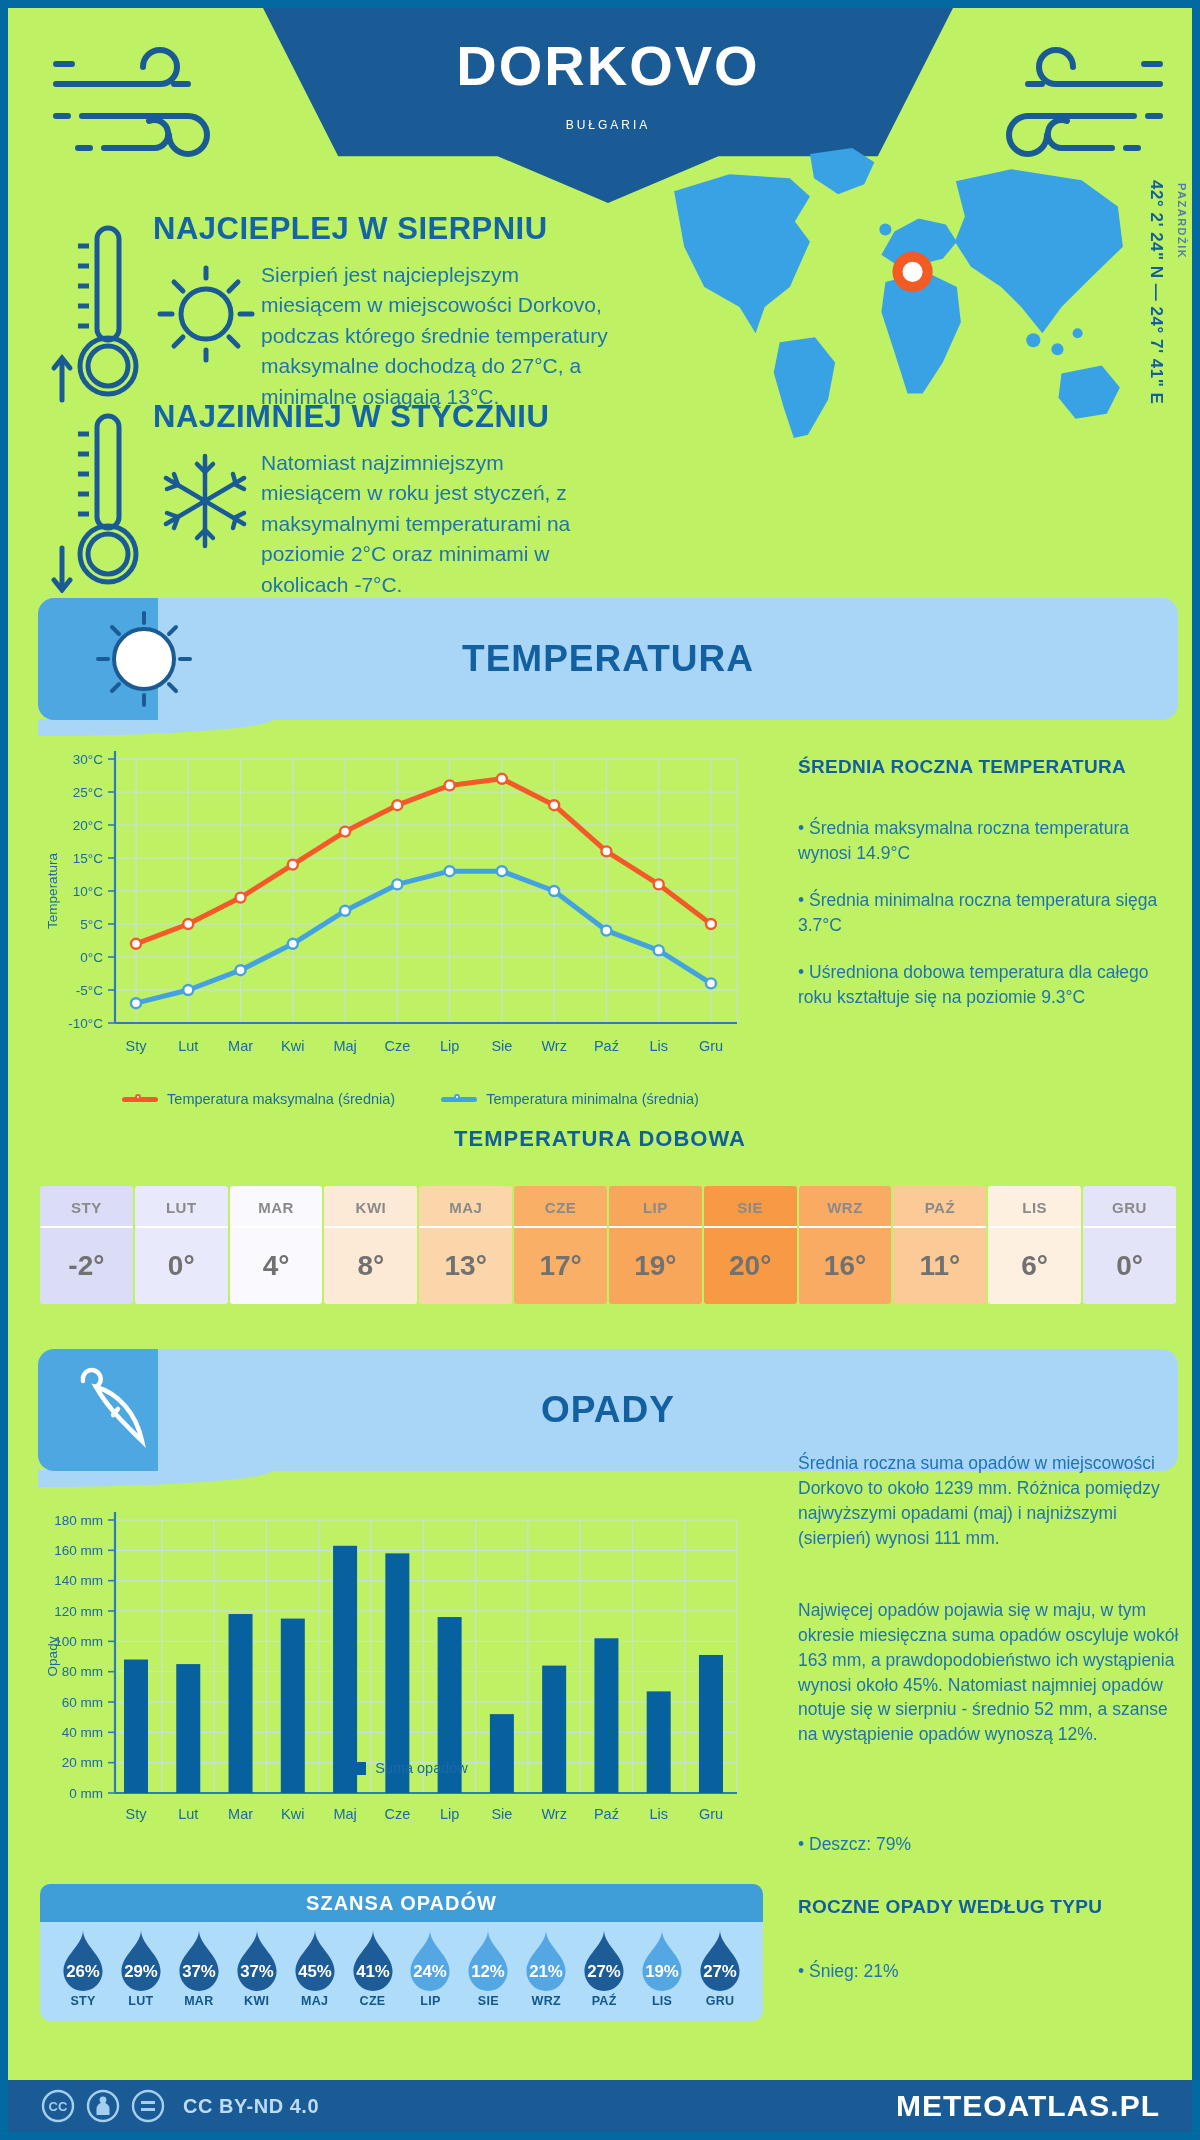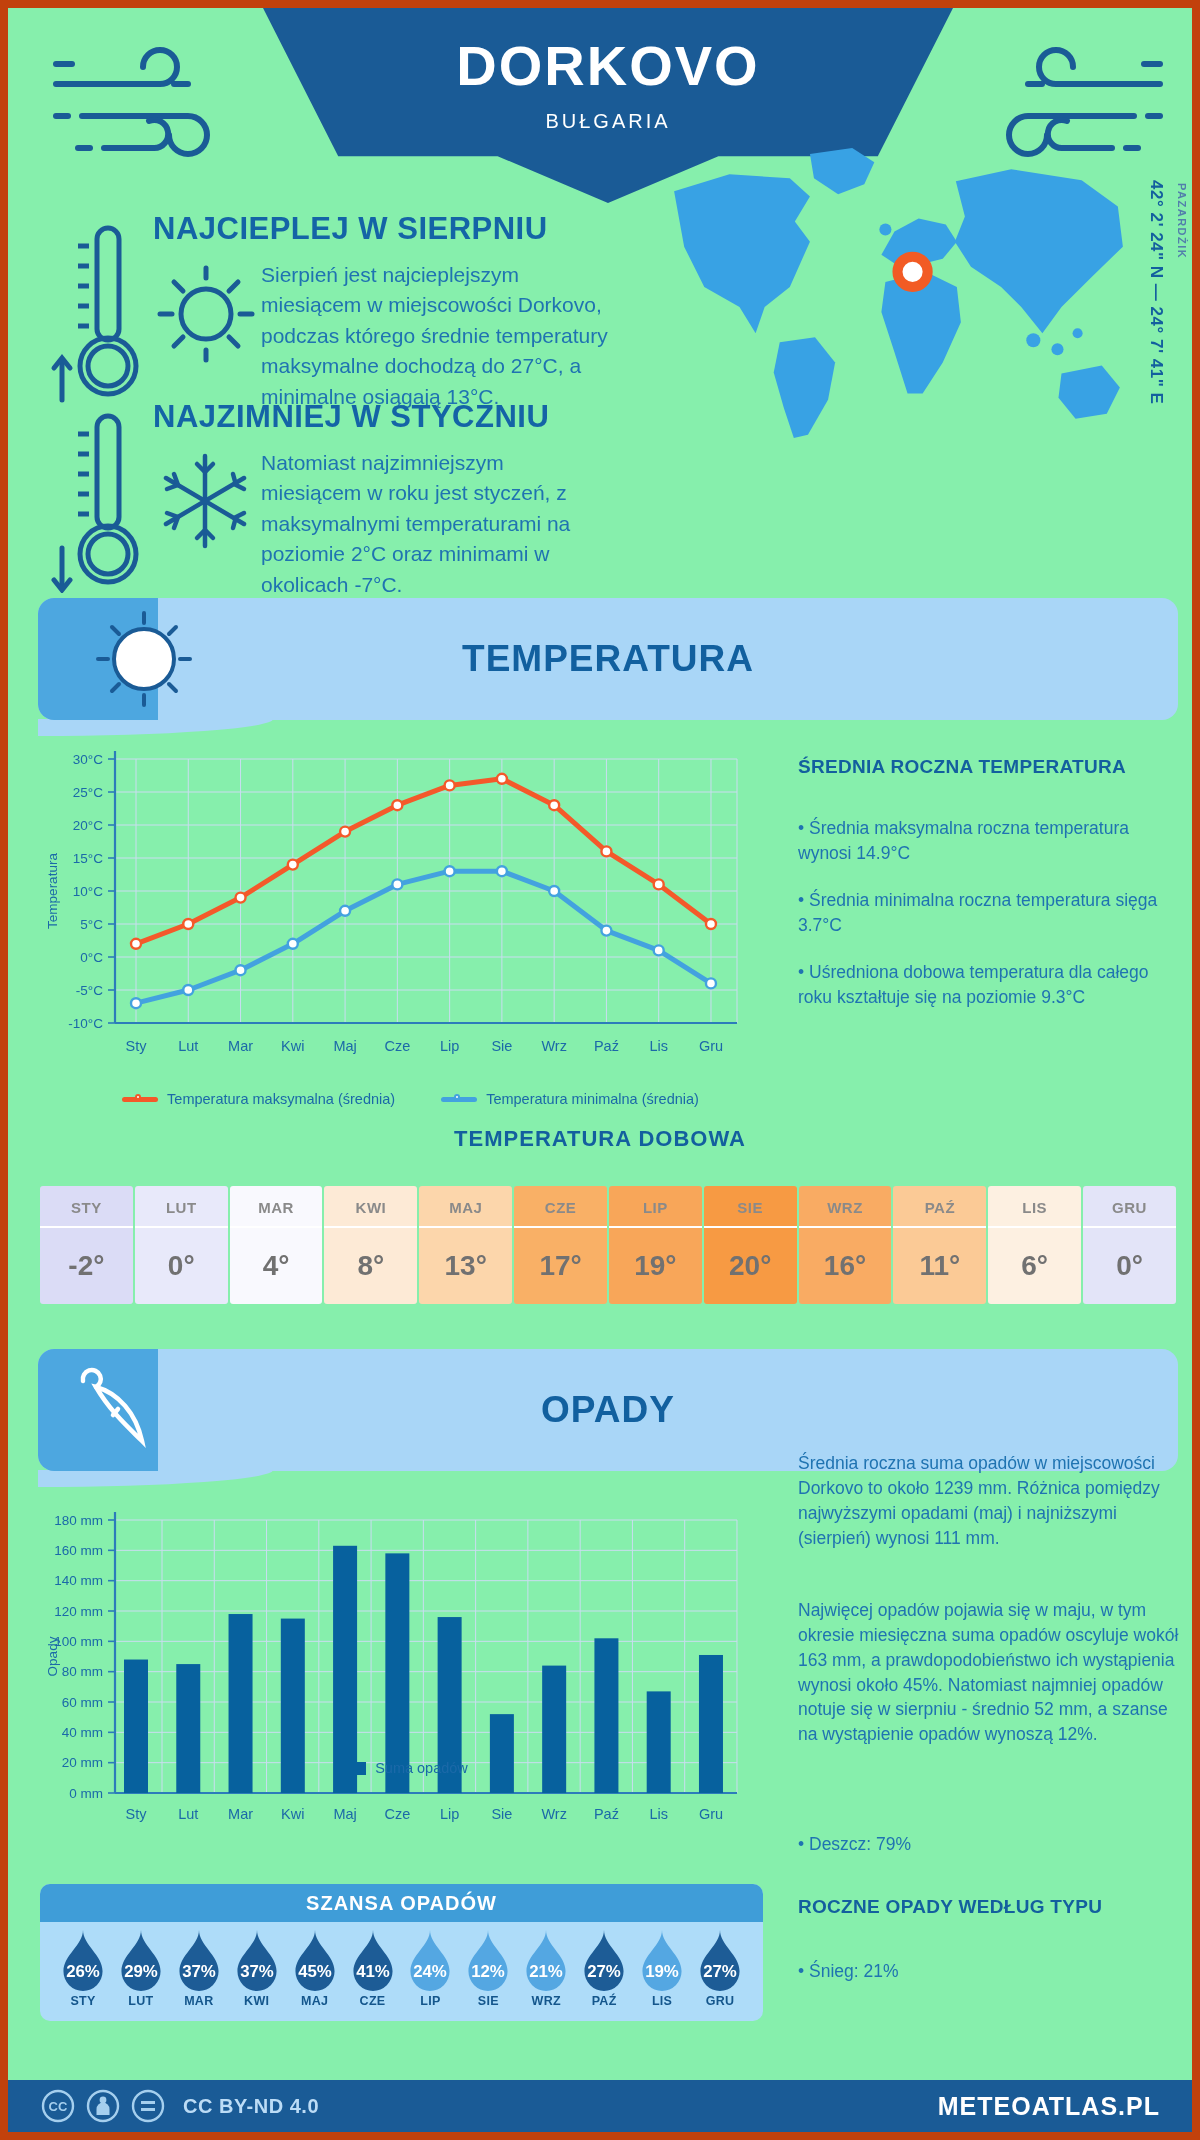--- a/index.html
+++ b/index.html
@@ -1,27 +1,27 @@
 <!DOCTYPE html>
 <html><head>
 <meta charset="utf-8">
 <style>
   html,body{margin:0;padding:0;background:#e9eef2;}
   *{box-sizing:border-box;}
-  #page{position:relative;width:1200px;height:2140px;background:#86efac;
-        border:8px solid #c2410c;overflow:hidden;
+  #page{position:relative;width:1200px;height:2140px;background:#bef264;
+        border:8px solid #0369a1;overflow:hidden;
         font-family:"Liberation Sans",sans-serif;}
   .abs{position:absolute;}
 
   
   #ribbon{left:255px;top:0px;width:690px;height:195px;background:#1a5b96;
           clip-path:polygon(0% 0%,100% 0%,89.1% 76%,66% 76%,50% 100%,34% 76%,10.9% 76%);
           text-align:center;color:#fff;}
   #page-title{margin-top:30px;font-size:56px;font-weight:bold;letter-spacing:2px;line-height:1;}
-  #page-subtitle{margin-top:16px;font-size:20px;letter-spacing:3px;}
+  #page-subtitle{margin-top:24px;font-size:12px;letter-spacing:3px;}
   .wind{width:185px;height:150px;}
   #wind-right{transform:scaleX(-1);}
 
   
   .intro-heading{font-size:31px;font-weight:bold;color:#1464a6;letter-spacing:0.5px;}
   .intro-text{font-size:21px;line-height:1.45;color:#1f73b1;width:348px;}
 
   
   #map-coords{left:1138px;top:172px;writing-mode:vertical-rl;font-size:17px;font-weight:bold;color:#135f9e;letter-spacing:0.5px;}
   #map-region{left:1168px;top:175px;writing-mode:vertical-rl;font-size:11px;font-weight:bold;color:#527fab;letter-spacing:1.5px;}
@@ -64,21 +64,21 @@
   #drops-row{display:flex;justify-content:space-between;padding:7px 18px 0 18px;}
   .drop-item{width:50px;display:flex;flex-direction:column;align-items:center;}
   .drop-item svg{width:48px;height:63px;display:block;}
   .droppct{font-size:15.5px;font-weight:bold;fill:#ffffff;}
   .drop-month{margin-top:2px;font-size:12.5px;font-weight:bold;color:#14568c;letter-spacing:0.3px;}
 
   
   #footer{left:0;bottom:0;width:1184px;height:52px;background:#1a5b96;display:flex;align-items:center;}
   #cc-group{display:flex;align-items:center;gap:9px;margin-left:32px;}
   #cc-label{margin-left:8px;color:#bcdcf6;font-weight:bold;font-size:20px;letter-spacing:0.5px;}
-  #site-label{margin-left:auto;margin-right:32px;color:#ffffff;font-weight:bold;font-size:25px;letter-spacing:1px;}
+  #site-label{margin-left:auto;margin-right:32px;color:#ffffff;font-weight:bold;font-size:30px;letter-spacing:1px;}
 </style>
 </head>
 <body>
 
 <div id="page">
 
   <svg class="abs wind" id="wind-left" style="left:34px;top:24px;" viewBox="0 0 185 150" fill="none" stroke="#1a5b96" stroke-width="6" stroke-linecap="round">
     <path d="M14 52 H118 a17 17 0 1 0 -17 -17"></path>
     <path d="M40 84 H146 a19 19 0 1 1 -19 19"></path>
     <path d="M62 116 H112 a14 14 0 1 0 -5 -27"></path>

